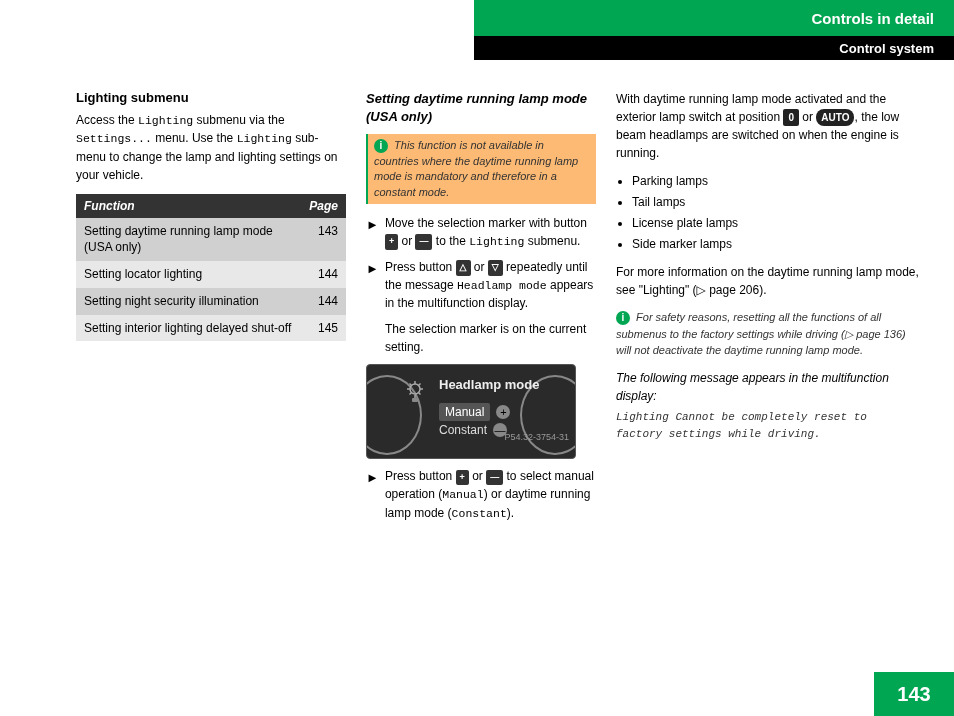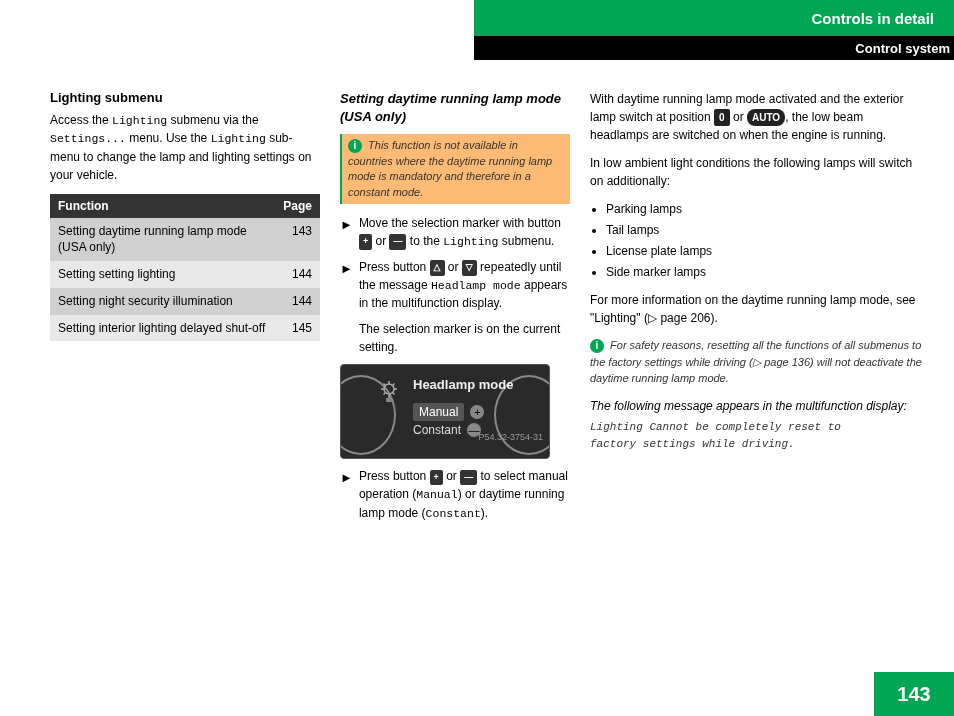--- a/index.html
+++ b/index.html
@@ -37,36 +37,36 @@
     .sub-header {
       position: absolute;
       top: 36px;
       right: 0;
       width: 480px;
       height: 24px;
       background: #000;
       display: flex;
       align-items: center;
       justify-content: flex-end;
-      padding-right: 4px;
+      padding-right: 20px;
     }
     .sub-header-title {
       color: #fff;
       font-size: 13px;
       font-weight: bold;
     }
 
     
     .content {
       position: absolute;
       top: 70px;
       left: 0;
       right: 0;
       bottom: 0;
-      padding: 20px 30px 20px 50px;
+      padding: 20px 30px 20px 76px;
       display: flex;
       gap: 20px;
     }
 
     
     .left-col {
       width: 270px;
       flex-shrink: 0;
     }
 
@@ -95,20 +95,21 @@
       font-size: 12px;
     }
     .func-table thead tr {
       background: #333;
       color: #fff;
     }
     .func-table thead th {
       padding: 5px 8px;
       text-align: left;
       font-weight: bold;
+      font-style: italic;
     }
     .func-table thead th.page-col {
       text-align: right;
     }
     .func-table tbody tr:nth-child(odd) {
       background: #d0d0d0;
     }
     .func-table tbody tr:nth-child(even) {
       background: #e8e8e8;
     }
@@ -393,21 +394,21 @@
           <th>Function</th>
           <th class="page-col">Page</th>
         </tr>
       </thead>
       <tbody id="table-body">
       <tr>
             <td>Setting daytime running lamp mode (USA only)</td>
             <td class="page-num">143</td>
           </tr>
           <tr>
-            <td>Setting setting lighting</td>
+            <td>Setting locator lighting</td>
             <td class="page-num">144</td>
           </tr>
           <tr>
             <td>Setting night security illumination</td>
             <td class="page-num">144</td>
           </tr>
           <tr>
             <td>Setting interior lighting delayed shut-off</td>
             <td class="page-num">145</td>
           </tr>
@@ -472,21 +473,20 @@
     </div>
   </div>
 
   <div class="right-col">
     <div class="right-body">
       With daytime running lamp mode activated and the exterior lamp switch at
       position <span class="badge-0">0</span>
       or <span class="badge-auto">AUTO</span>,
       the low beam headlamps are switched on when the engine is running.
     </div>
-    <div class="right-body">In low ambient light conditions the following lamps will switch on additionally:</div>
     <ul class="bullet-list" id="bullet-list">
         <li>Parking lamps</li>
         <li>Tail lamps</li>
         <li>License plate lamps</li>
         <li>Side marker lamps</li>
       </ul>
     <div class="right-body">For more information on the daytime running lamp mode, see "Lighting" (▷ page 206).</div>
 
     <div class="info-box-right">
       <span class="info-icon">i</span>

